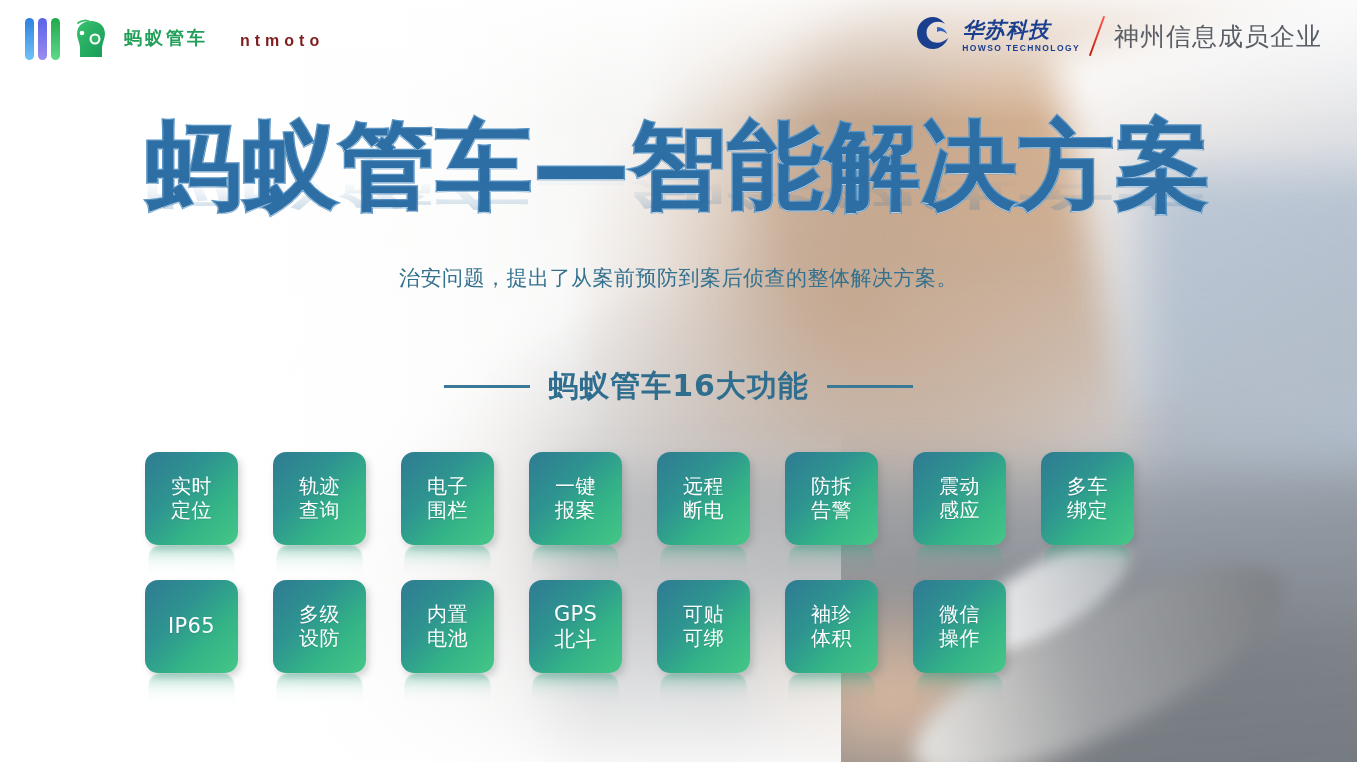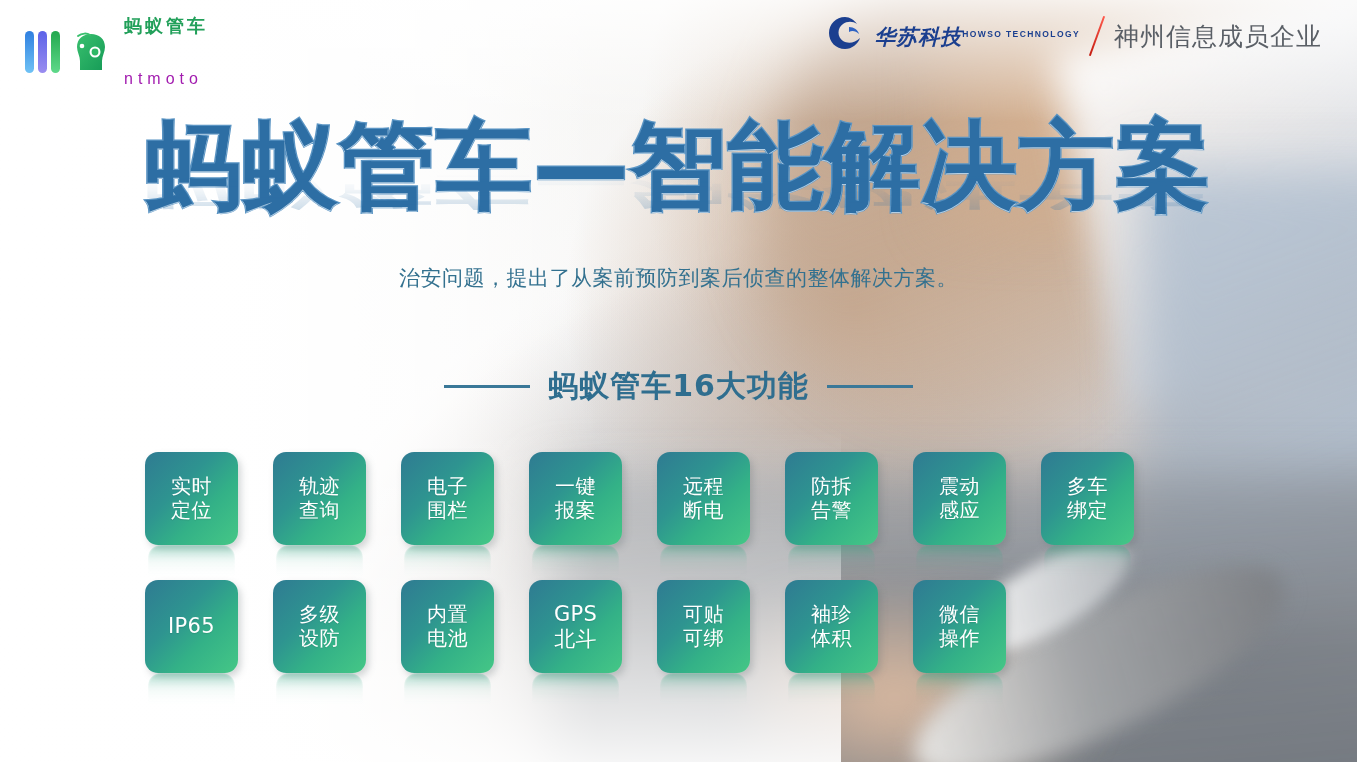--- a/index.html
+++ b/index.html
@@ -93,36 +93,37 @@
     position:absolute; left:25px; top:17px;
     display:flex; align-items:center; gap:9px;
   }
   .bars{ display:flex; gap:4px; align-items:flex-end; }
   .bar{ width:9px; height:42px; border-radius:5px; }
   .bar.b1{ background:linear-gradient(180deg,#2f7fe0,#6fc2f5); }
   .bar.b2{ background:linear-gradient(180deg,#5b62e8,#9a8df0); }
   .bar.b3{ background:linear-gradient(180deg,#22a84e,#5fd98a); }
 
   .ant-mark{ width:46px; height:44px; position:relative; }
-  .brand-text{ display:flex; flex-direction:column; line-height:1;gap:32px; }
+  .brand-text{ display:flex; flex-direction:row; line-height:1;gap:32px; }
   .brand-cn{
     font-size:18px; font-weight:700; color:#22a05a; letter-spacing:3px;
     font-family:"DejaVu Sans","Liberation Sans",sans-serif;
   }
   .brand-en{
-    font-size:16px; color:#a21caf; letter-spacing:5px; margin-top:4px;
+    font-size:16px; color:#7f1d1d; letter-spacing:5px; margin-top:4px;
     font-family:"Liberation Sans",sans-serif;
+    font-weight:bold;
   }
 
   .logo-right{
     position:absolute; right:35px; top:14px;
     display:flex; align-items:center; gap:12px;
   }
   .howso{ display:flex; align-items:center; gap:7px; }
-  .howso-text{ display:flex; line-height:1; }
+  .howso-text{ display:flex; flex-direction:column; line-height:1; }
   .howso-cn{
     font-size:21px; font-weight:700; color:#1b3f8f; letter-spacing:1px;
     font-family:"DejaVu Serif","Liberation Serif",serif; font-style:italic;
   }
   .howso-en{
     font-size:8.5px; color:#1b3f8f; letter-spacing:1.4px; margin-top:4px; font-weight:700;
   }
   .slash{
     width:2px; height:42px; background:linear-gradient(180deg,#ff5a4d,#c41c10);
     transform:rotate(20deg); margin:0 4px;

